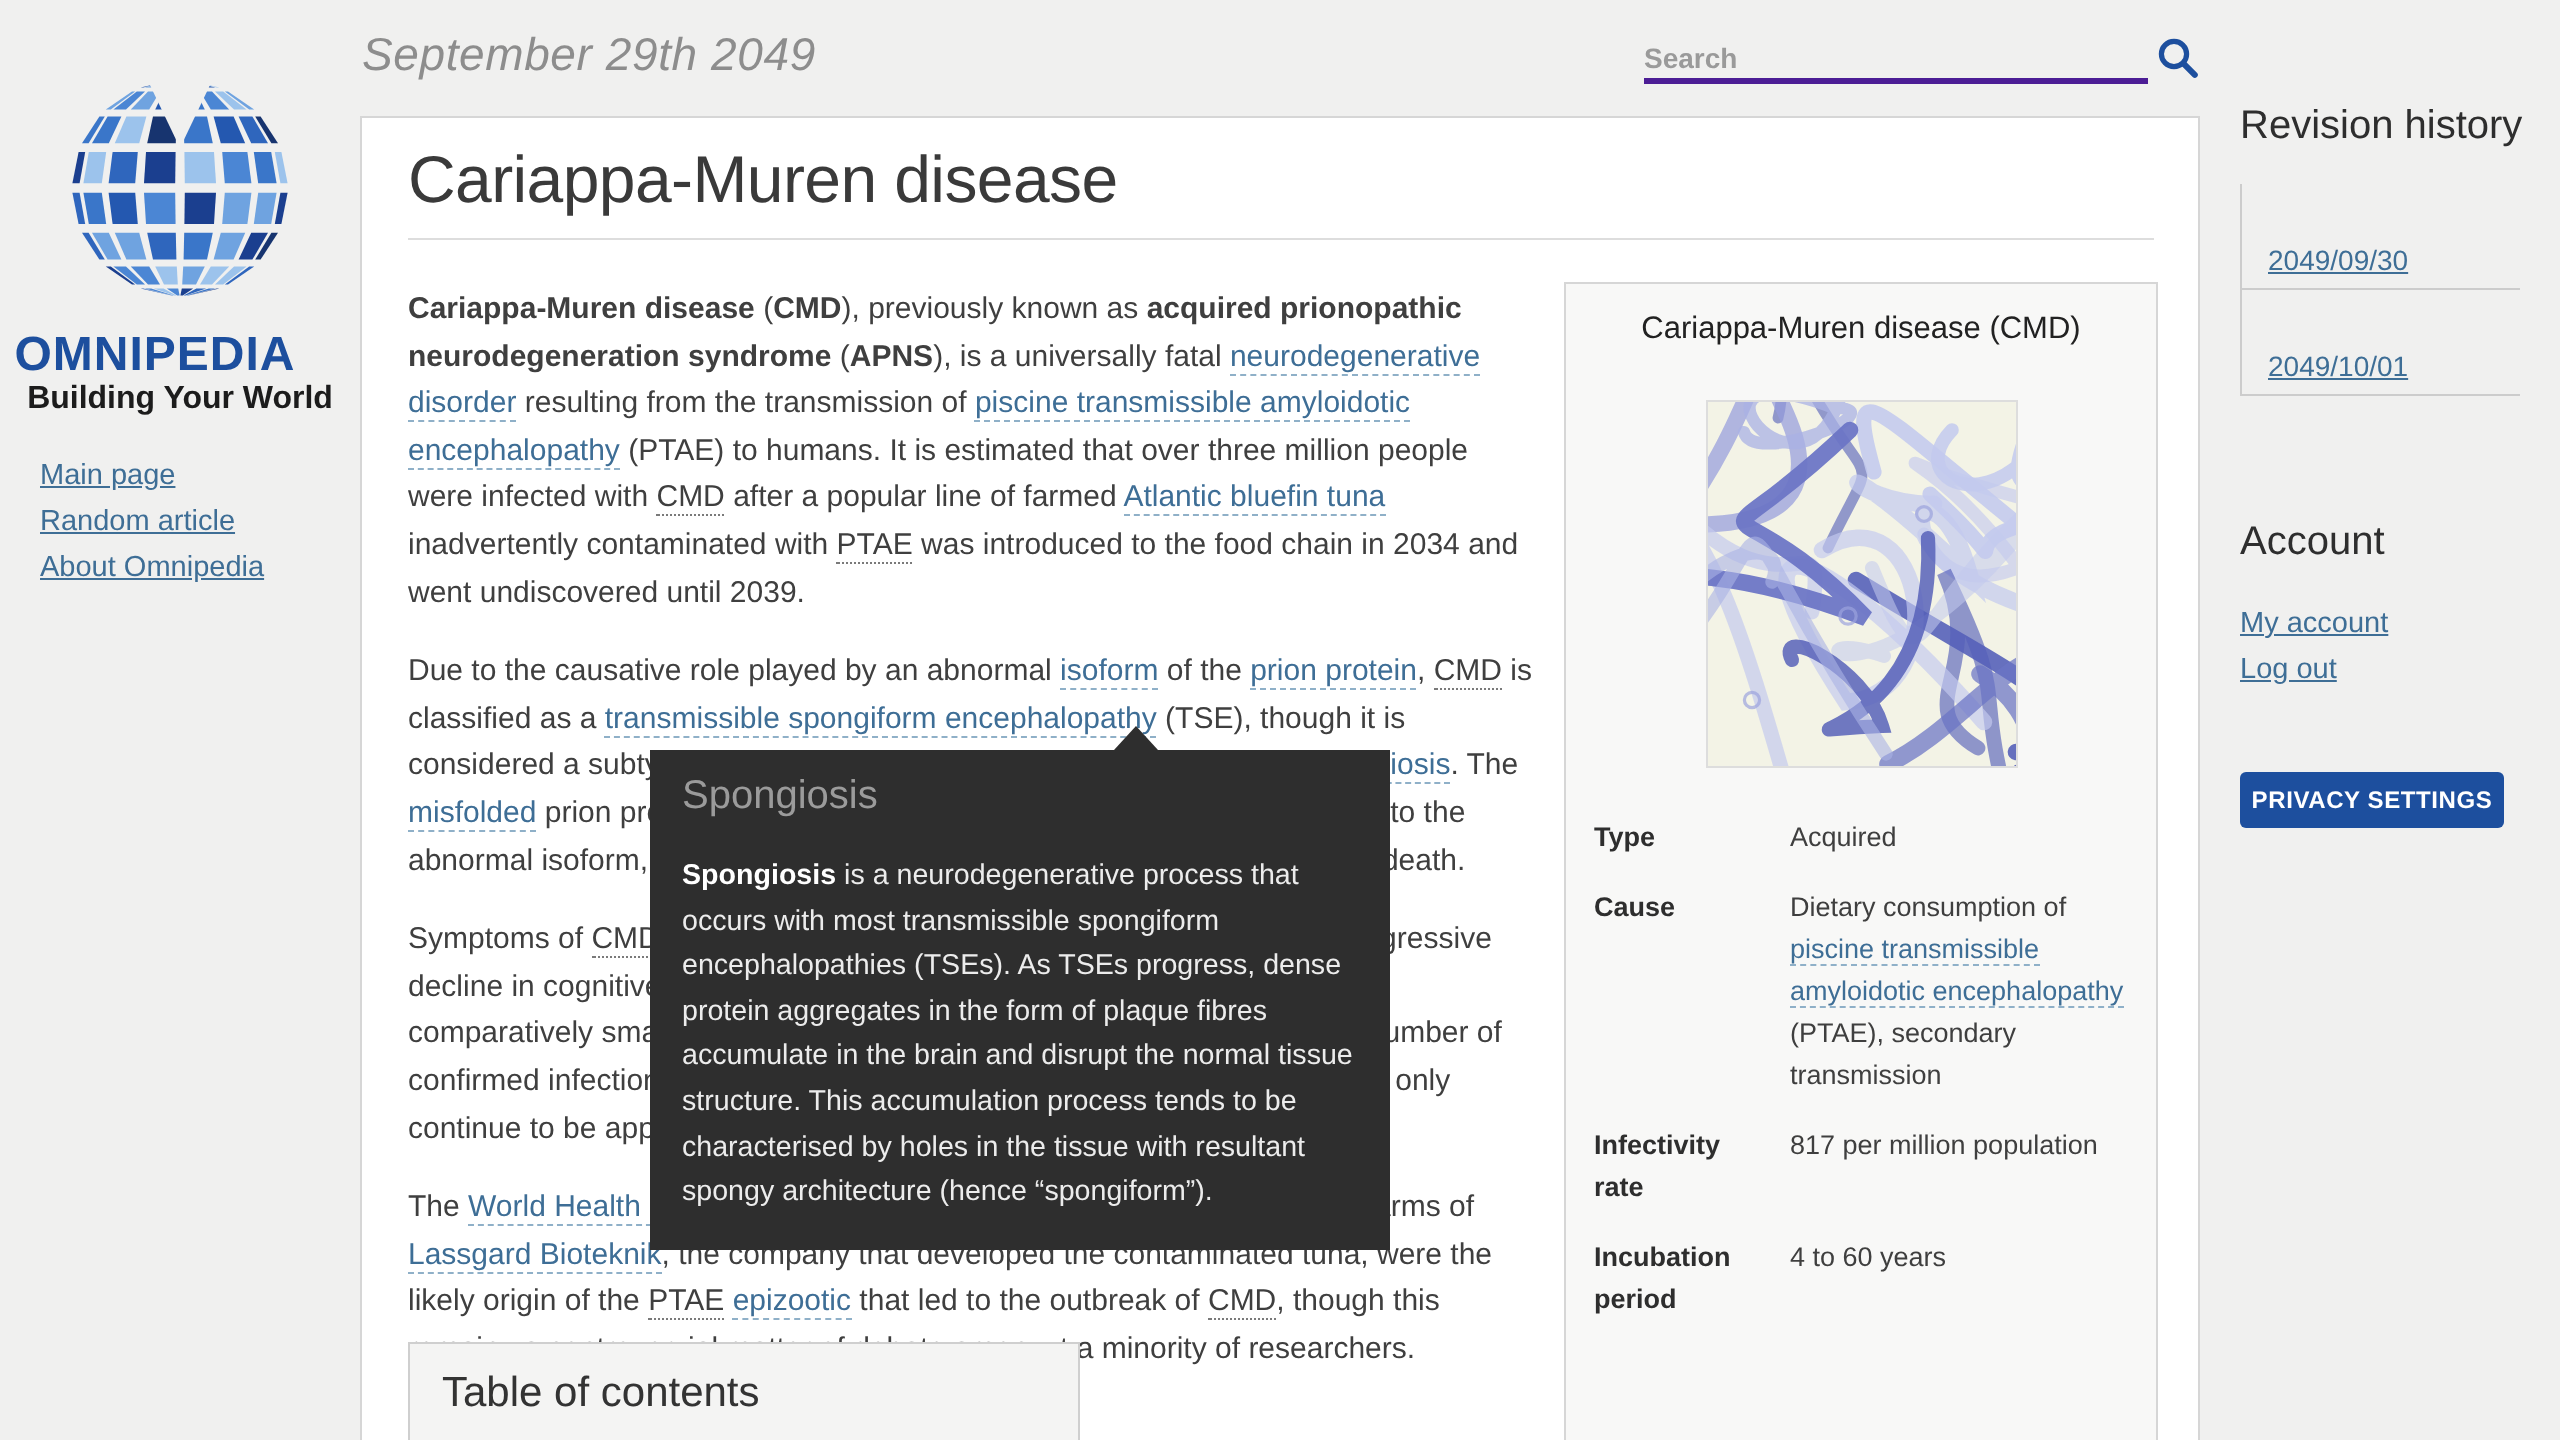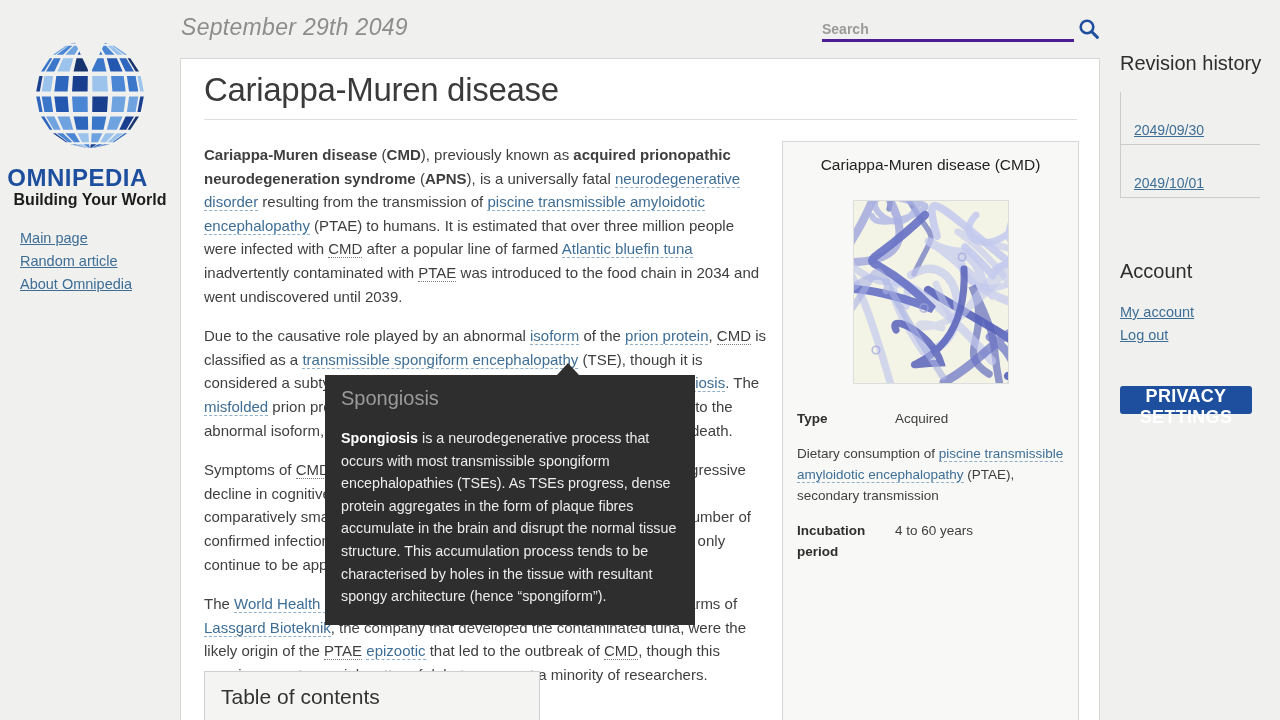--- a/index.html
+++ b/index.html
@@ -122,21 +122,21 @@
   .revision-link { color:var(--link); text-decoration:underline; }
   .account-heading { position:absolute; top:260px; left:0; }
   .account-links { position:absolute; top:304px; left:0; }
   .account-links a {
     display:block; margin-bottom:7px; font-size:14.5px;
     color:var(--link); text-decoration:underline;
   }
   .privacy-btn {
     position:absolute; top:386px; left:0; width:132px; height:28px;
     background:var(--accent); color:#fff; border:none; border-radius:3px;
-    font-family:"Liberation Sans", sans-serif; font-size:18px; font-weight:700;
+    font-family:"Liberation Sans", sans-serif; font-size:12px; font-weight:700;
     letter-spacing:.3px; cursor:pointer;
   }
 </style>
 </head>
 <body>
 
 <div class="left-rail">
   <div class="globe-wrap">
     <svg id="globe-svg" width="132" height="128" viewBox="0 0 132 128">
         <polygon points="61.8,115.8 62.1,115.8 47.6,112.2 46.3,112.2" fill="#2458b0"></polygon>
@@ -266,21 +266,26 @@
           <circle cx="70" cy="107" r="4.1" fill="none" stroke="#9ba3dd" stroke-width="1.6" opacity="0.7"></circle>
           <circle cx="108" cy="56" r="3.7" fill="none" stroke="#9ba3dd" stroke-width="1.6" opacity="0.7"></circle>
         </svg>
     </div>
     <div class="infobox-rows">
       <div class="infobox-row">
         <div class="lbl">Type</div>
         <div class="val"><span class="seg-plain">Acquired</span></div>
       </div>
       <div class="infobox-row">
+        <div class="lbl">Cause</div>
         <div class="val"><span class="seg-plain">Dietary consumption of </span><a class="seg-link" href="#">piscine transmissible amyloidotic en­cephalopathy</a><span class="seg-plain"> (PTAE), secondary transmission</span></div>
+      </div>
+      <div class="infobox-row">
+        <div class="lbl">Infectivity rate</div>
+        <div class="val"><span class="seg-plain">817 per million population</span></div>
       </div>
       <div class="infobox-row">
         <div class="lbl">Incubation pe­riod</div>
         <div class="val"><span class="seg-plain">4 to 60 years</span></div>
       </div>
 
     </div>
   </aside>
 </div>
 

